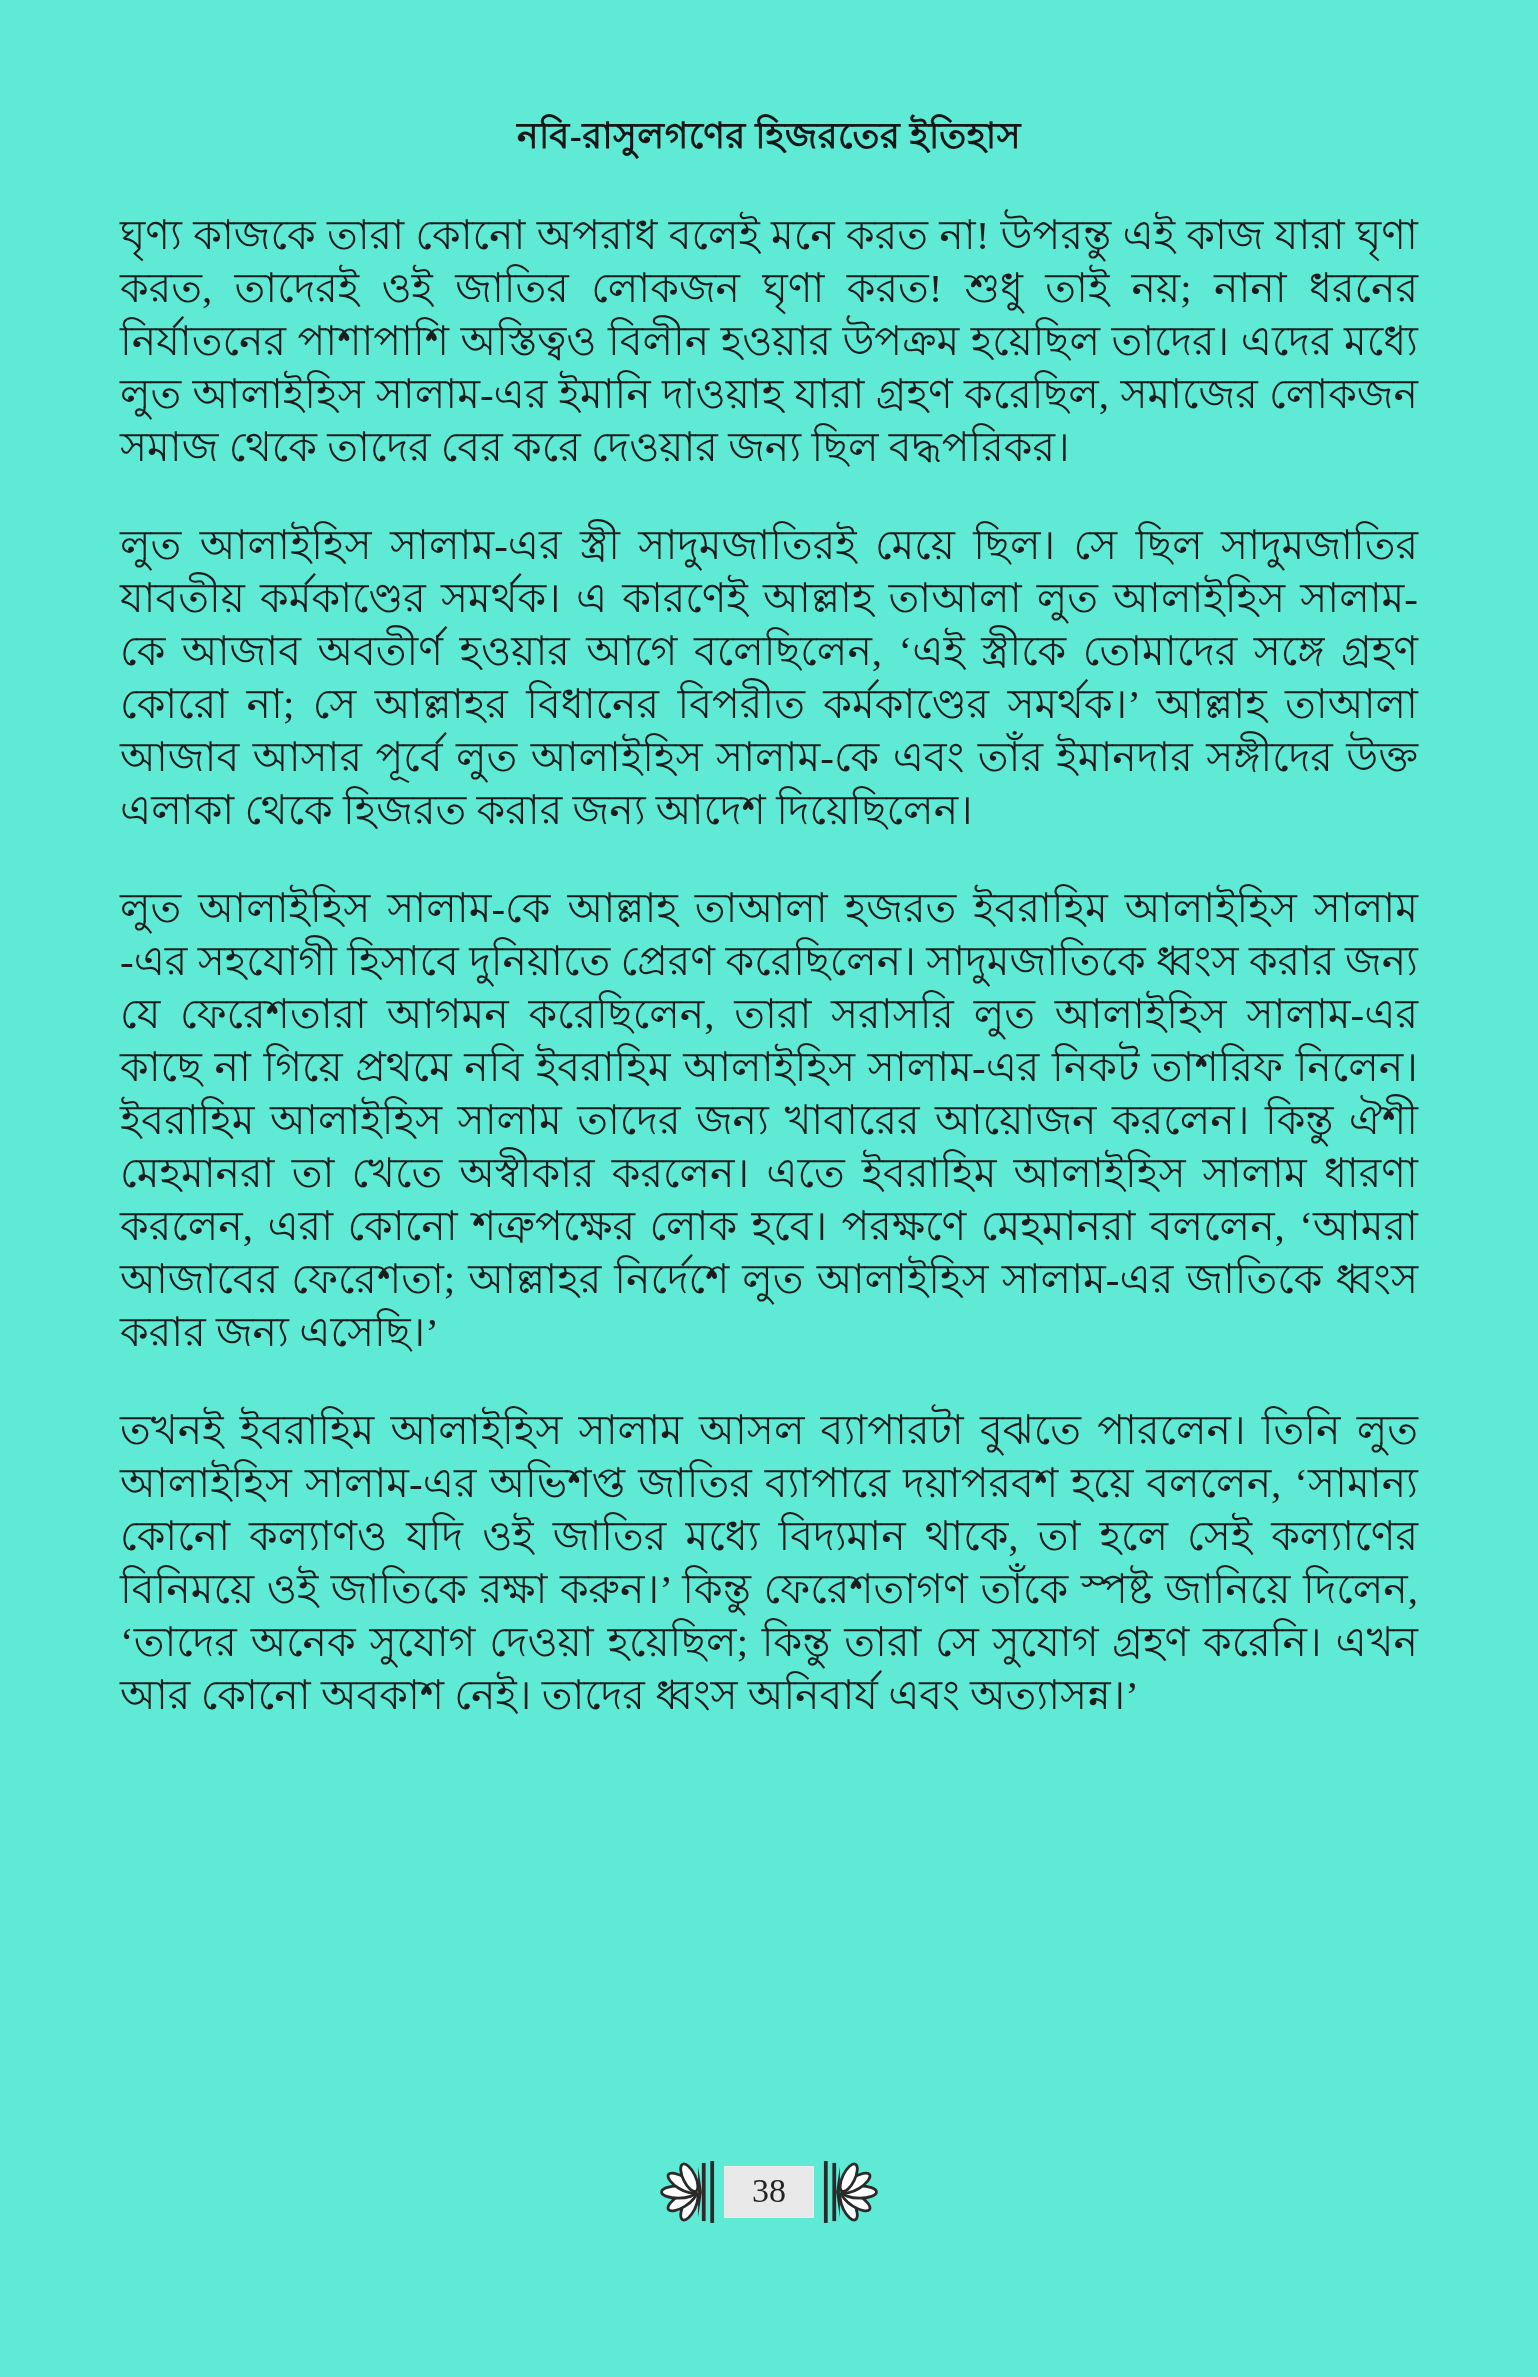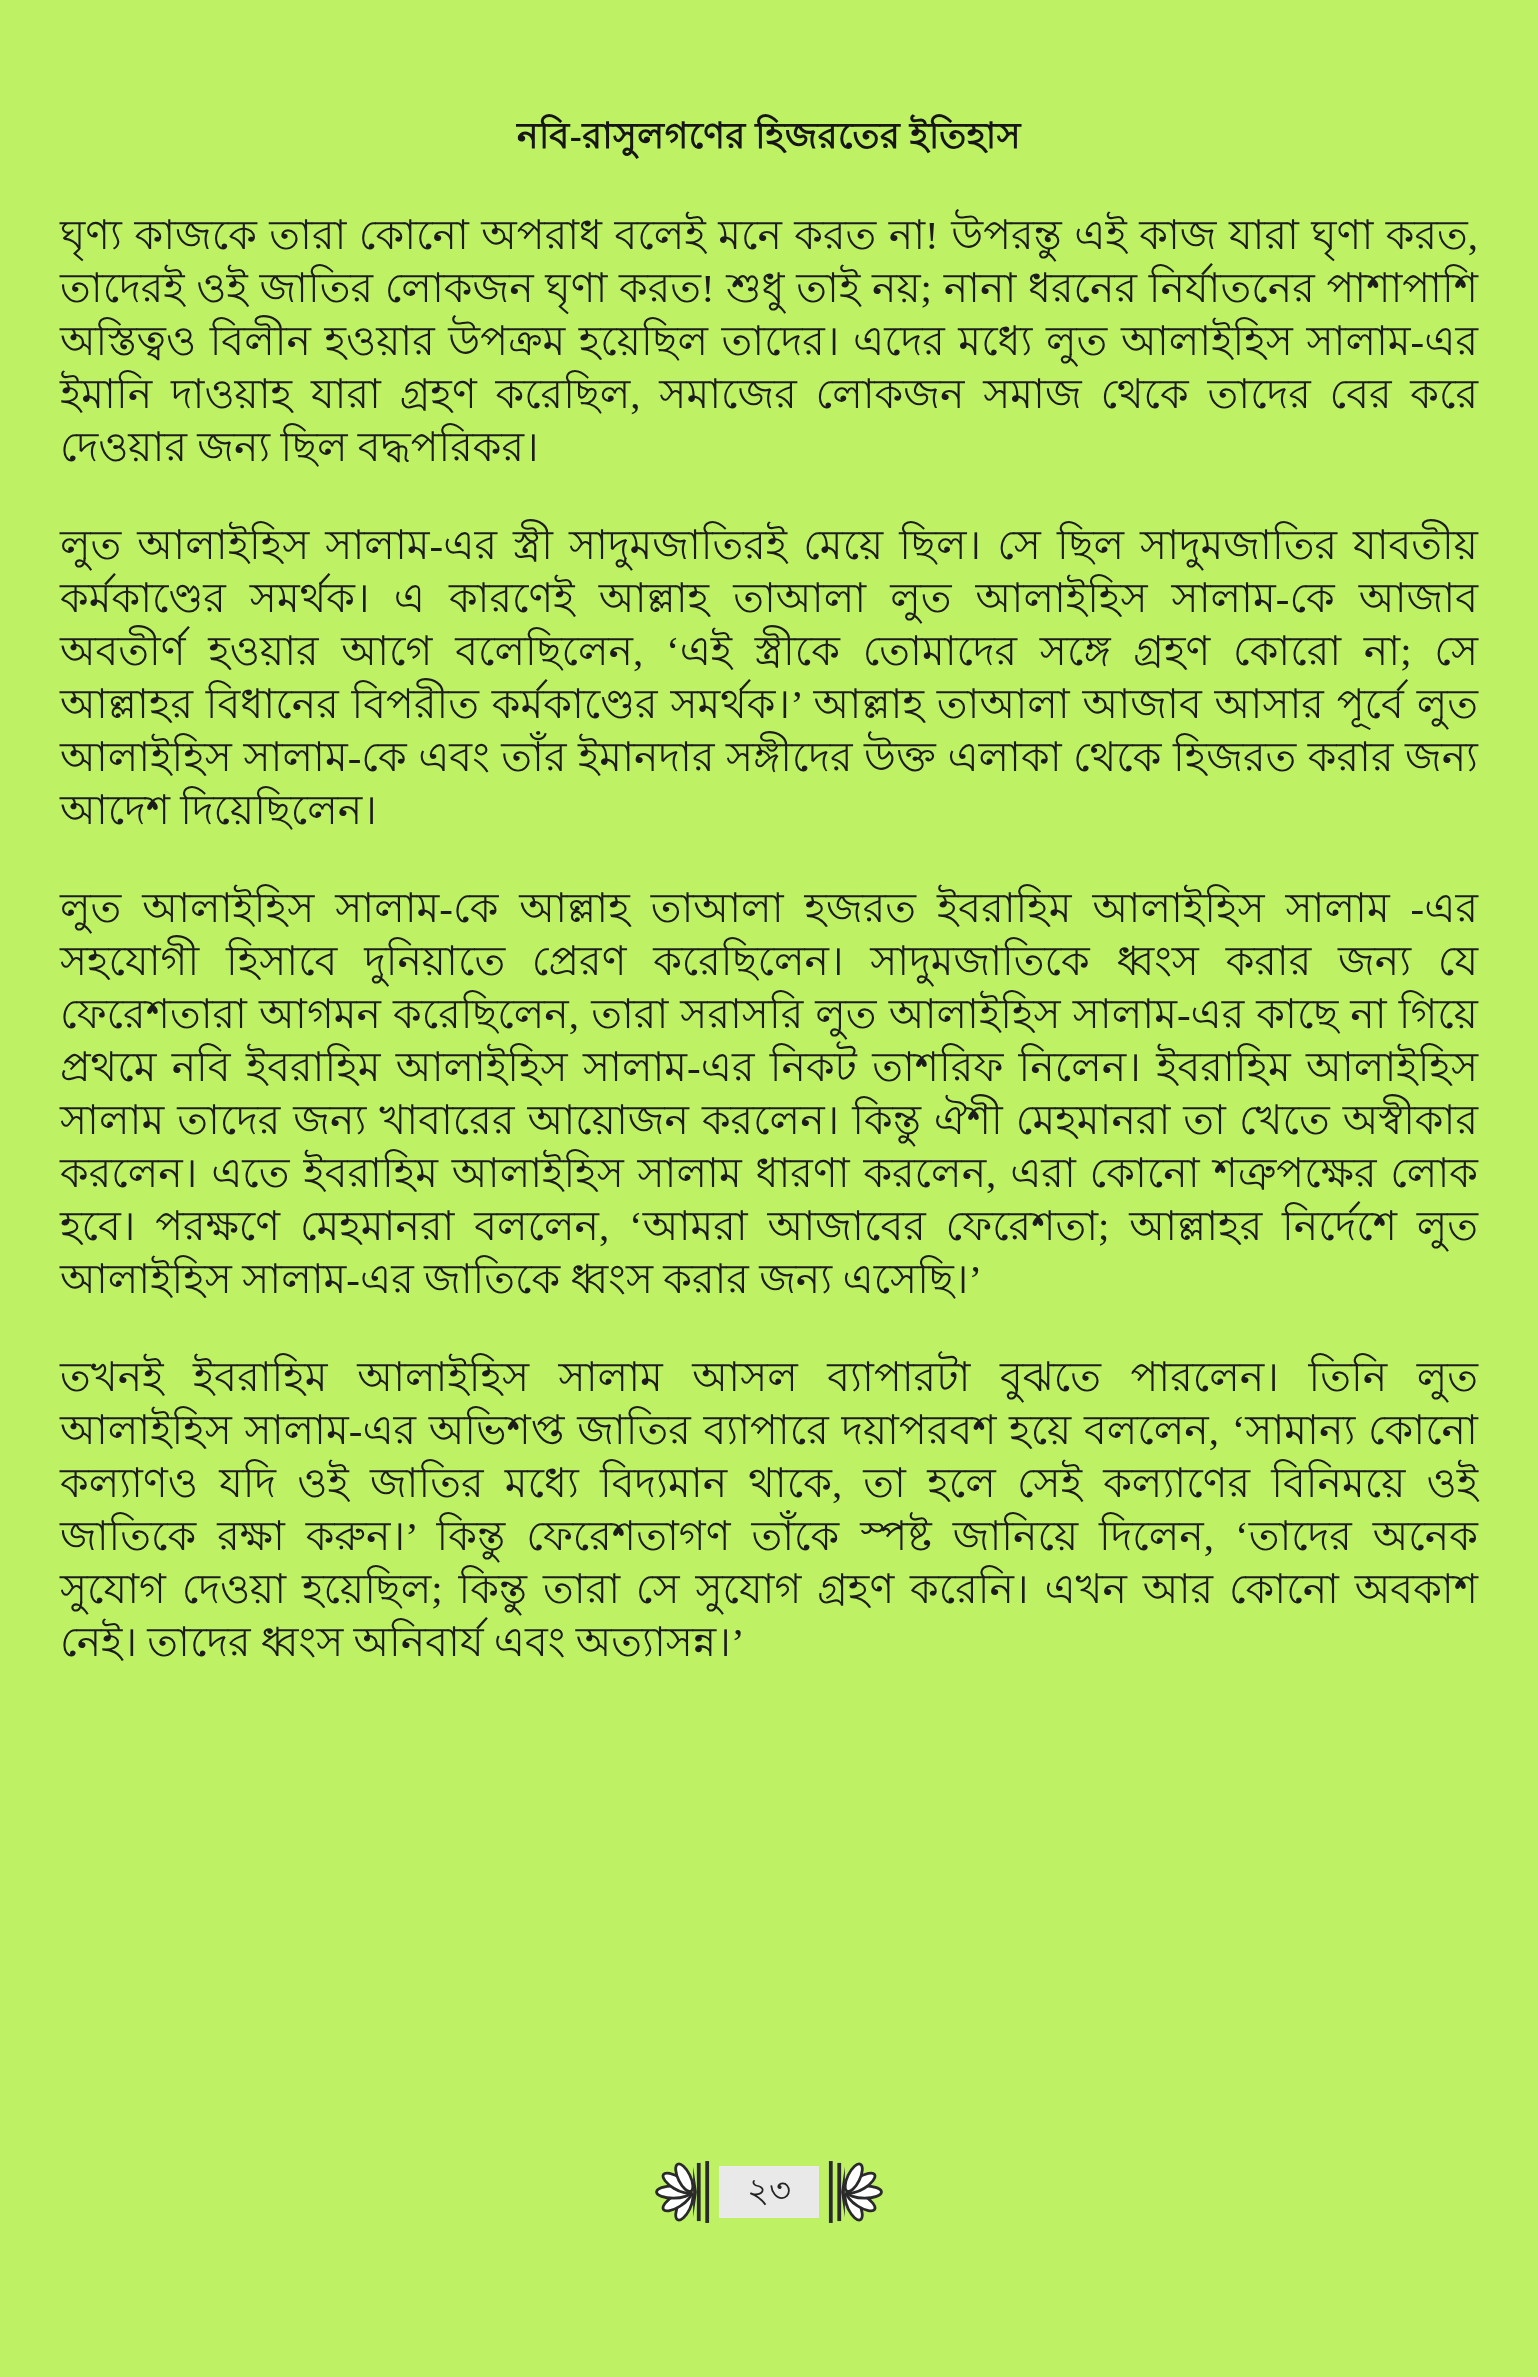--- a/index.html
+++ b/index.html
@@ -4,23 +4,23 @@
 <style>
   html, body {
     margin: 0;
     padding: 0;
     background: #ffffff;
   }
   .page {
     position: relative;
     width: 1538px;
     height: 2377px;
-    background: #bef264;
+    background: #5eead4;
     box-sizing: border-box;
-    padding: 0 60px;
+    padding: 0 120px;
     font-family: "Liberation Serif", "DejaVu Serif", serif;
     color: #1c1c1c;
     overflow: hidden;
   }
   .page-title {
     padding-top: 108px;
     text-align: center;
     font-size: 36px;
     font-weight: 600;
     letter-spacing: 0.5px;
@@ -96,21 +96,21 @@
             <g transform="rotate(64)">
                 <ellipse cx="-17" cy="0" rx="16" ry="6.5"></ellipse>
               </g>
           </g>
           <polygon points="46,6 50,33 46,60" fill="#2a2a2a"></polygon>
           <rect x="50" y="2" width="4" height="62" fill="#2a2a2a"></rect>
           <rect x="59" y="0" width="4" height="66" fill="#2a2a2a"></rect>
         </svg>
       </span>
 
-      <span class="page-number-box">২৩</span>
+      <span class="page-number-box">38</span>
 
       <span class="ornament right">
         <svg width="60" height="62" viewBox="0 0 64 66" xmlns="http://www.w3.org/2000/svg">
           <g transform="translate(44,33)" fill="#ffffff" stroke="#2a2a2a" stroke-width="3">
             <g transform="rotate(-64)">
                 <ellipse cx="-17" cy="0" rx="16" ry="6.5"></ellipse>
               </g>
             <g transform="rotate(-32)">
                 <ellipse cx="-18" cy="0" rx="17" ry="6.5"></ellipse>
               </g>

